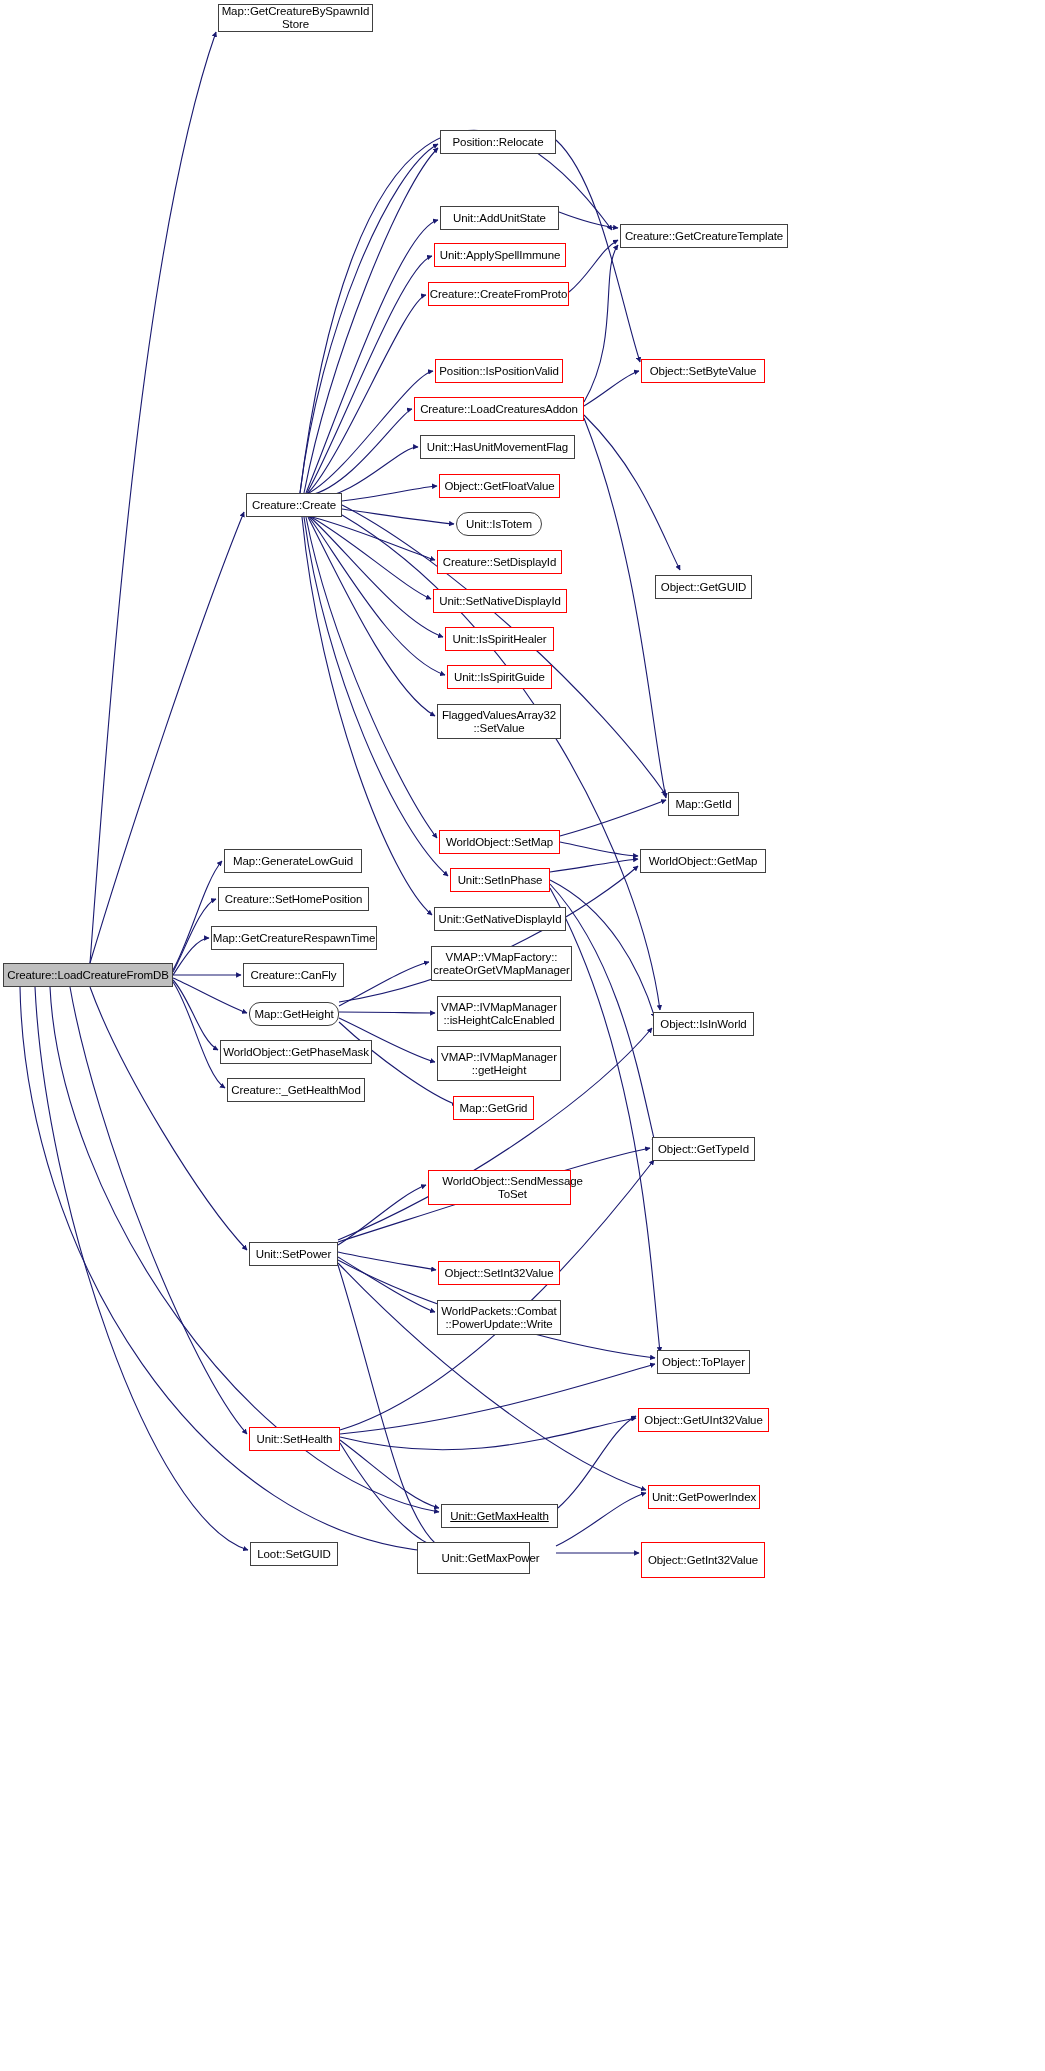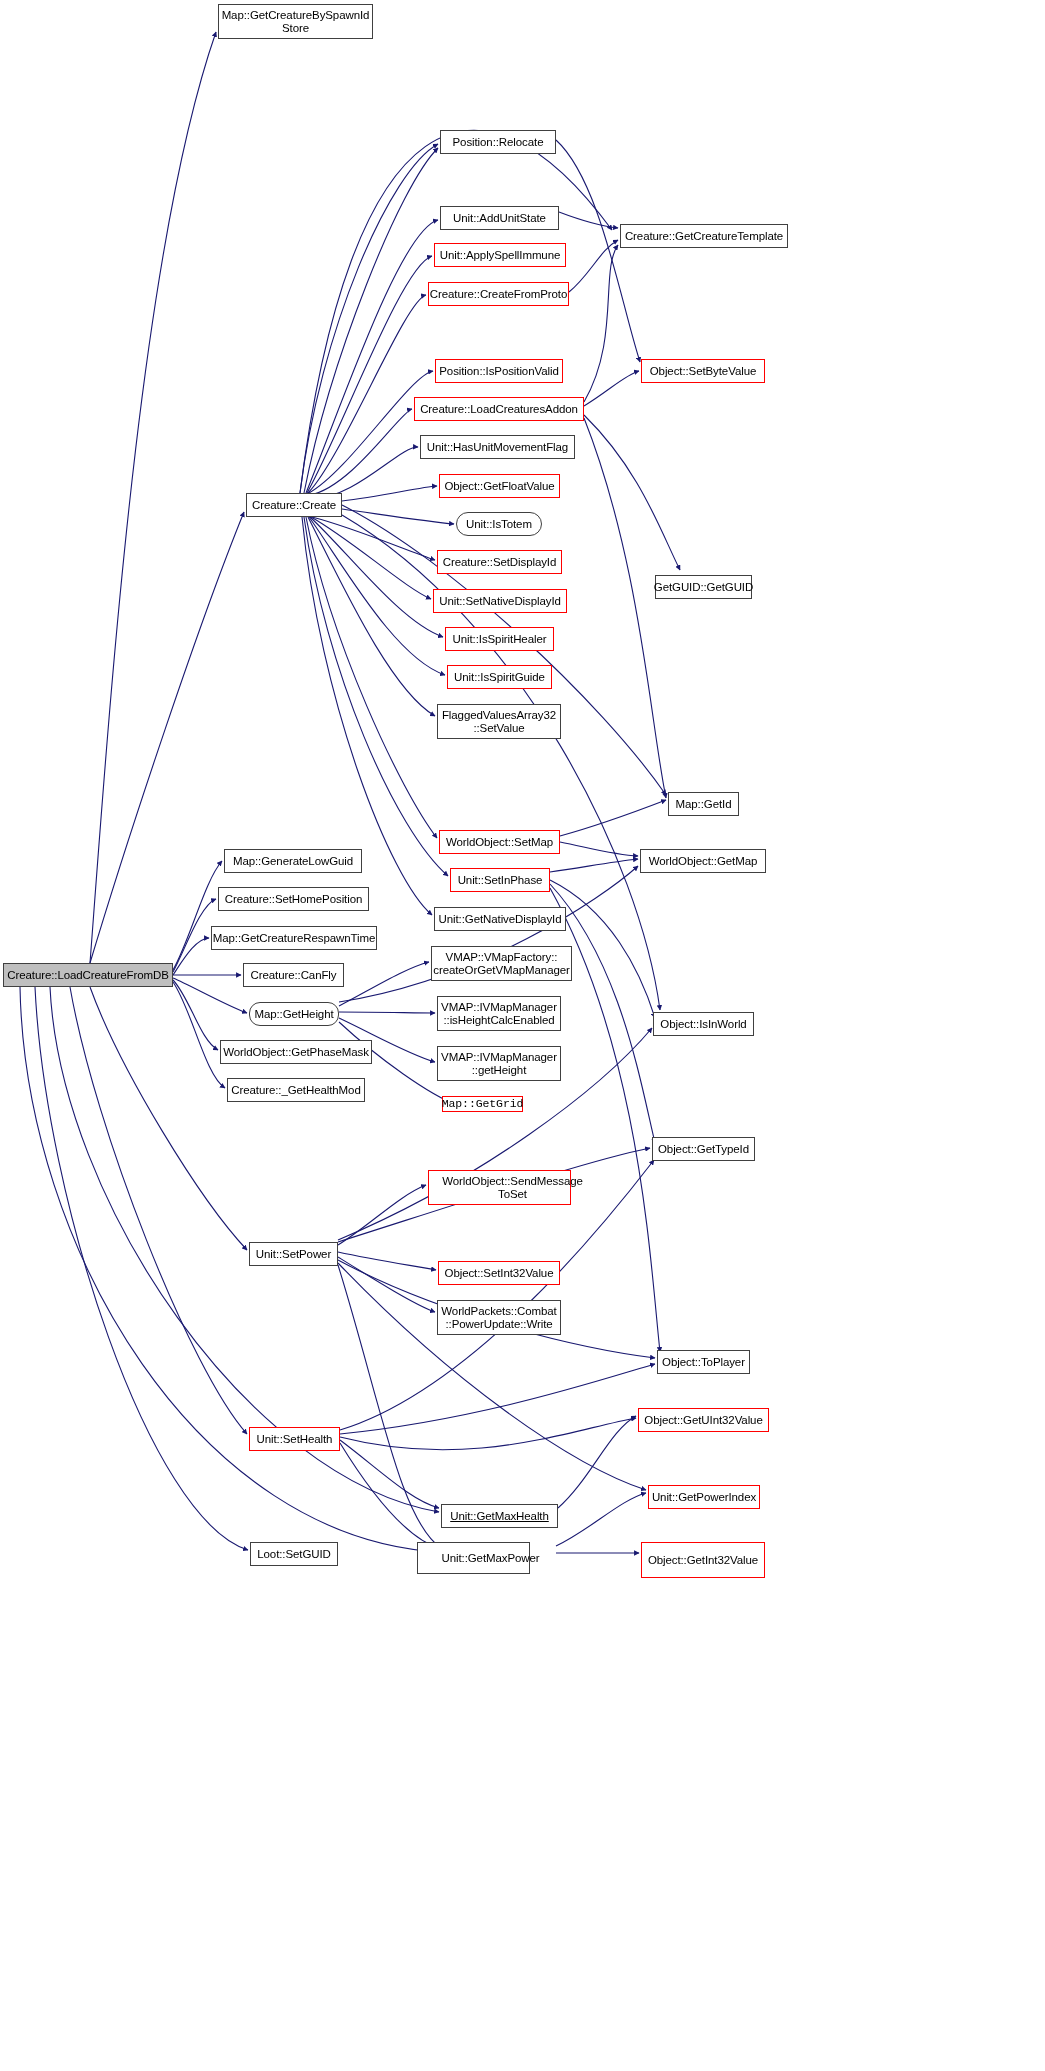--- a/index.html
+++ b/index.html
@@ -105,53 +105,53 @@
         <path d="M 340,1434 C 480,1420 600,1380 655,1364" marker-end="url(#arrow)" stroke="#191970"></path>
         <path d="M 340,1437 C 470,1470 570,1430 636,1418" marker-end="url(#arrow)" stroke="#191970"></path>
         <path d="M 340,1440 C 380,1470 410,1500 439,1508" marker-end="url(#arrow)" stroke="#191970"></path>
         <path d="M 340,1443 C 375,1500 410,1540 441,1549" marker-end="url(#arrow)" stroke="#191970"></path>
         <path d="M 558,1508 C 590,1480 610,1430 636,1416" marker-end="url(#arrow)" stroke="#191970"></path>
         <path d="M 556,1546 C 590,1530 620,1500 646,1493" marker-end="url(#arrow)" stroke="#191970"></path>
         <path d="M 556,1553 C 590,1553 615,1553 639,1553" marker-end="url(#arrow)" stroke="#191970"></path>
       </g>
   </svg>
   <div id="node-layer">
-      <div class="node" style="left: 218px; top: 4px; width: 155px; height: 35px;">Map::GetCreatureBySpawnId
+      <div class="node" style="left: 218px; top: 4px; width: 155px; height: 28px;">Map::GetCreatureBySpawnId
 Store</div>
       <div class="node" style="left: 440px; top: 130px; width: 116px; height: 24px;">Position::Relocate</div>
       <div class="node" style="left: 440px; top: 206px; width: 119px; height: 24px;">Unit::AddUnitState</div>
       <div class="node red" style="left: 434px; top: 243px; width: 132px; height: 24px;">Unit::ApplySpellImmune</div>
       <div class="node red" style="left: 428px; top: 282px; width: 141px; height: 24px;">Creature::CreateFromProto</div>
       <div class="node red" style="left: 435px; top: 359px; width: 128px; height: 24px;">Position::IsPositionValid</div>
       <div class="node red" style="left: 414px; top: 397px; width: 170px; height: 24px;">Creature::LoadCreaturesAddon</div>
       <div class="node" style="left: 420px; top: 435px; width: 155px; height: 24px;">Unit::HasUnitMovementFlag</div>
       <div class="node red" style="left: 439px; top: 474px; width: 121px; height: 24px;">Object::GetFloatValue</div>
       <div class="node" style="left: 456px; top: 512px; width: 86px; height: 24px; border-radius: 12px;">Unit::IsTotem</div>
       <div class="node red" style="left: 437px; top: 550px; width: 125px; height: 24px;">Creature::SetDisplayId</div>
       <div class="node red" style="left: 433px; top: 589px; width: 134px; height: 24px;">Unit::SetNativeDisplayId</div>
       <div class="node red" style="left: 445px; top: 627px; width: 109px; height: 24px;">Unit::IsSpiritHealer</div>
       <div class="node red" style="left: 447px; top: 665px; width: 105px; height: 24px;">Unit::IsSpiritGuide</div>
       <div class="node" style="left: 437px; top: 704px; width: 124px; height: 35px;">FlaggedValuesArray32
 ::SetValue</div>
       <div class="node" style="left: 246px; top: 493px; width: 96px; height: 24px;">Creature::Create</div>
       <div class="node" style="left: 620px; top: 224px; width: 168px; height: 24px;">Creature::GetCreatureTemplate</div>
       <div class="node red" style="left: 641px; top: 359px; width: 124px; height: 24px;">Object::SetByteValue</div>
-      <div class="node" style="left: 655px; top: 575px; width: 97px; height: 24px;">GetGUID::GetGUID</div>
+      <div class="node" style="left: 655px; top: 575px; width: 97px; height: 24px;">Object::GetGUID</div>
       <div class="node" style="left: 668px; top: 792px; width: 71px; height: 24px;">Map::GetId</div>
       <div class="node red" style="left: 439px; top: 830px; width: 121px; height: 24px;">WorldObject::SetMap</div>
       <div class="node" style="left: 640px; top: 849px; width: 126px; height: 24px;">WorldObject::GetMap</div>
       <div class="node red" style="left: 450px; top: 868px; width: 100px; height: 24px;">Unit::SetInPhase</div>
       <div class="node" style="left: 434px; top: 907px; width: 132px; height: 24px;">Unit::GetNativeDisplayId</div>
       <div class="node" style="left: 431px; top: 946px; width: 141px; height: 35px;">VMAP::VMapFactory::
 createOrGetVMapManager</div>
       <div class="node" style="left: 437px; top: 996px; width: 124px; height: 35px;">VMAP::IVMapManager
 ::isHeightCalcEnabled</div>
       <div class="node" style="left: 437px; top: 1046px; width: 124px; height: 35px;">VMAP::IVMapManager
 ::getHeight</div>
-      <div class="node red" style="left: 442px; top: 1096px; width: 81px; height: 16px; font-family: Liberation Mono, monospace;">Map::GetGrid</div>
+      <div class="node red" style="left: 453px; top: 1096px; width: 81px; height: 24px;">Map::GetGrid</div>
       <div class="node" style="left: 224px; top: 849px; width: 138px; height: 24px;">Map::GenerateLowGuid</div>
       <div class="node" style="left: 218px; top: 887px; width: 151px; height: 24px;">Creature::SetHomePosition</div>
       <div class="node" style="left: 211px; top: 926px; width: 166px; height: 24px;">Map::GetCreatureRespawnTime</div>
       <div class="node" style="left: 243px; top: 963px; width: 101px; height: 24px;">Creature::CanFly</div>
       <div class="node" style="left: 249px; top: 1002px; width: 90px; height: 24px; border-radius: 11px;">Map::GetHeight</div>
       <div class="node" style="left: 220px; top: 1040px; width: 152px; height: 24px;">WorldObject::GetPhaseMask</div>
       <div class="node" style="left: 227px; top: 1078px; width: 138px; height: 24px;">Creature::_GetHealthMod</div>
       <div class="node root" style="left: 3px; top: 963px; width: 170px; height: 24px;">Creature::LoadCreatureFromDB</div>
       <div class="node" style="left: 653px; top: 1012px; width: 101px; height: 24px; text-align: right;">Object::IsInWorld</div>
       <div class="node" style="left: 652px; top: 1137px; width: 103px; height: 24px;">Object::GetTypeId</div>

